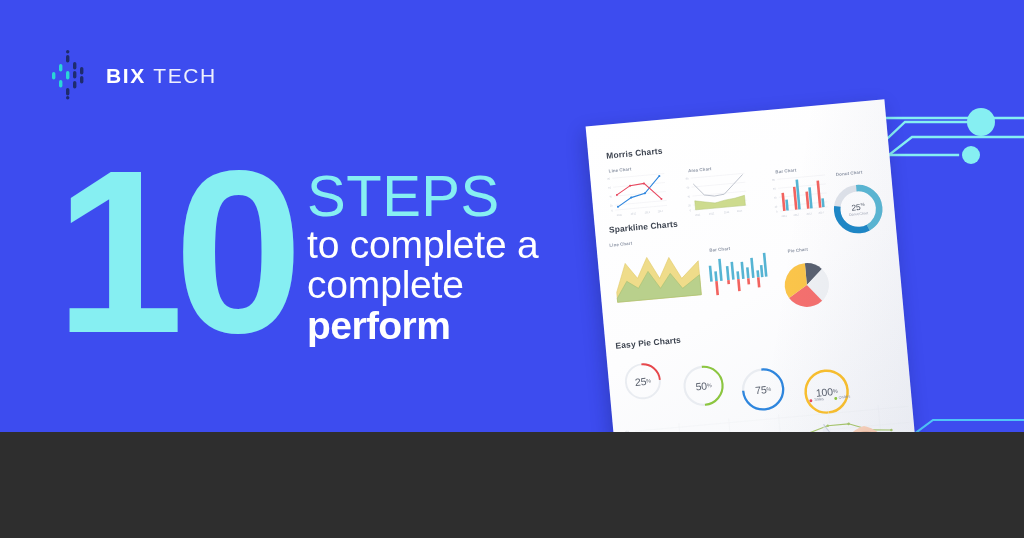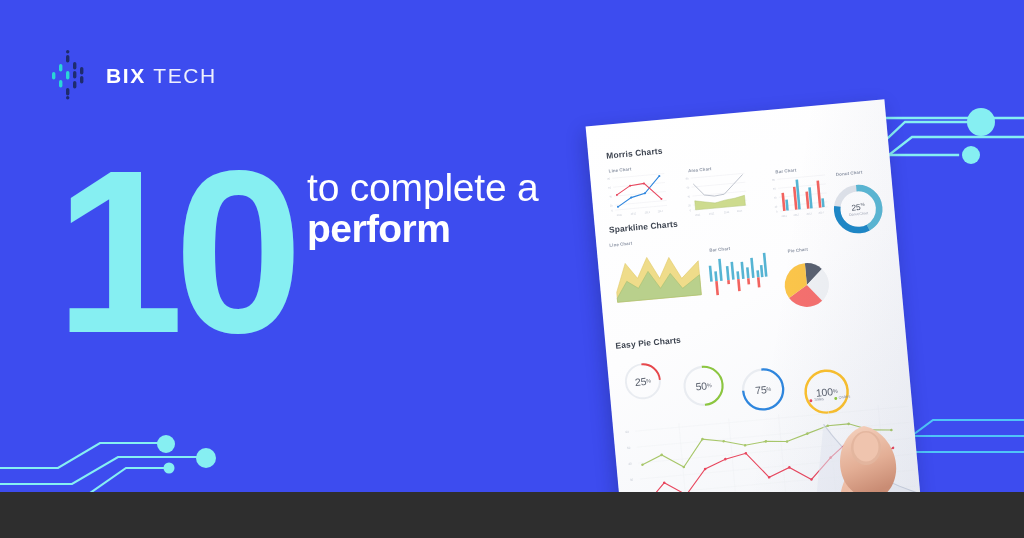--- a/index.html
+++ b/index.html
@@ -4,21 +4,21 @@
 <title>BIX TECH — 10 Steps to perform a complete predictive analysis</title>
 <style>
   html, body {
     margin: 0;
     padding: 0;
     background: #2e2e2e;
   }
   .stage {
     position: relative;
     width: 1024px;
-    height: 492px;
+    height: 432px;
     overflow: hidden;
     background: #3D4CEF;
     font-family: "Liberation Sans", sans-serif;
     -webkit-font-smoothing: antialiased;
   }
 
   
   .circuit {
     position: absolute;
     inset: 0;
@@ -232,21 +232,23 @@
       </g>
     </svg>
     <div class="logo-type">
       <span class="lt-bold">BIX</span><span>&nbsp;</span><span class="lt-light">TECH</span>
     </div>
   </div>
 
   <div class="headline">
     <div class="big-number">10</div>
     <div class="headline-text">
+      <div class="steps-word">STEPS</div>
       <div class="sub-line">to complete a</div>
+      <div class="sub-line">complete</div>
       <div class="sub-line strong">perform</div>
     </div>
   </div>
 
   <div class="paper-wrap">
     <div class="paper">
 
       <div class="sec-title" style="left:18px; top:26px;">Morris Charts</div>
 
       <div class="mini-title" style="left:19px; top:44px;">Line Chart</div>

